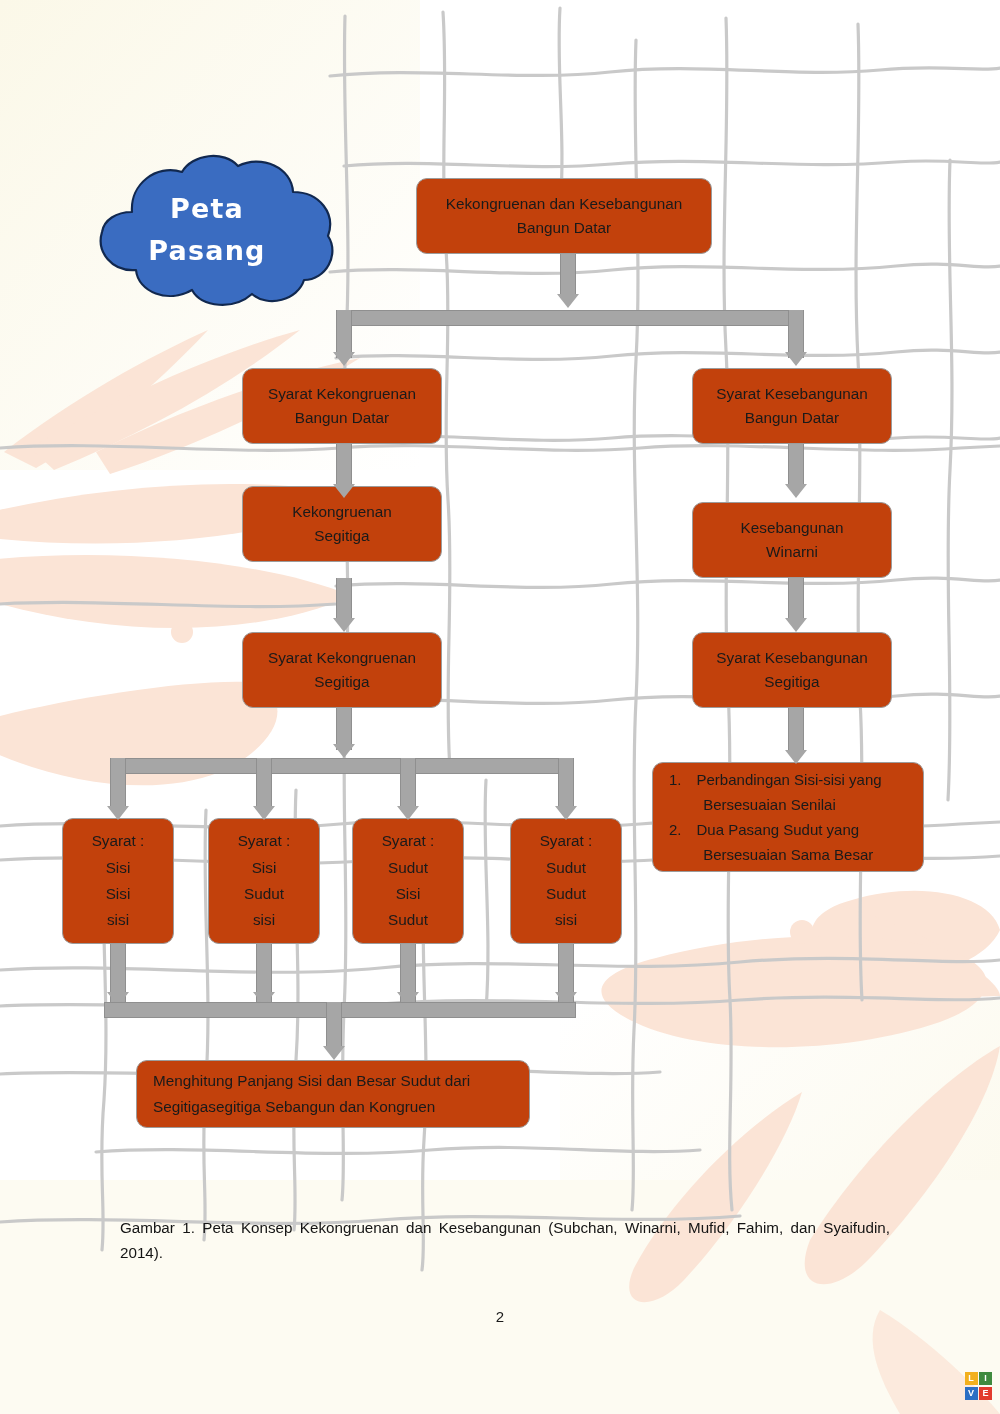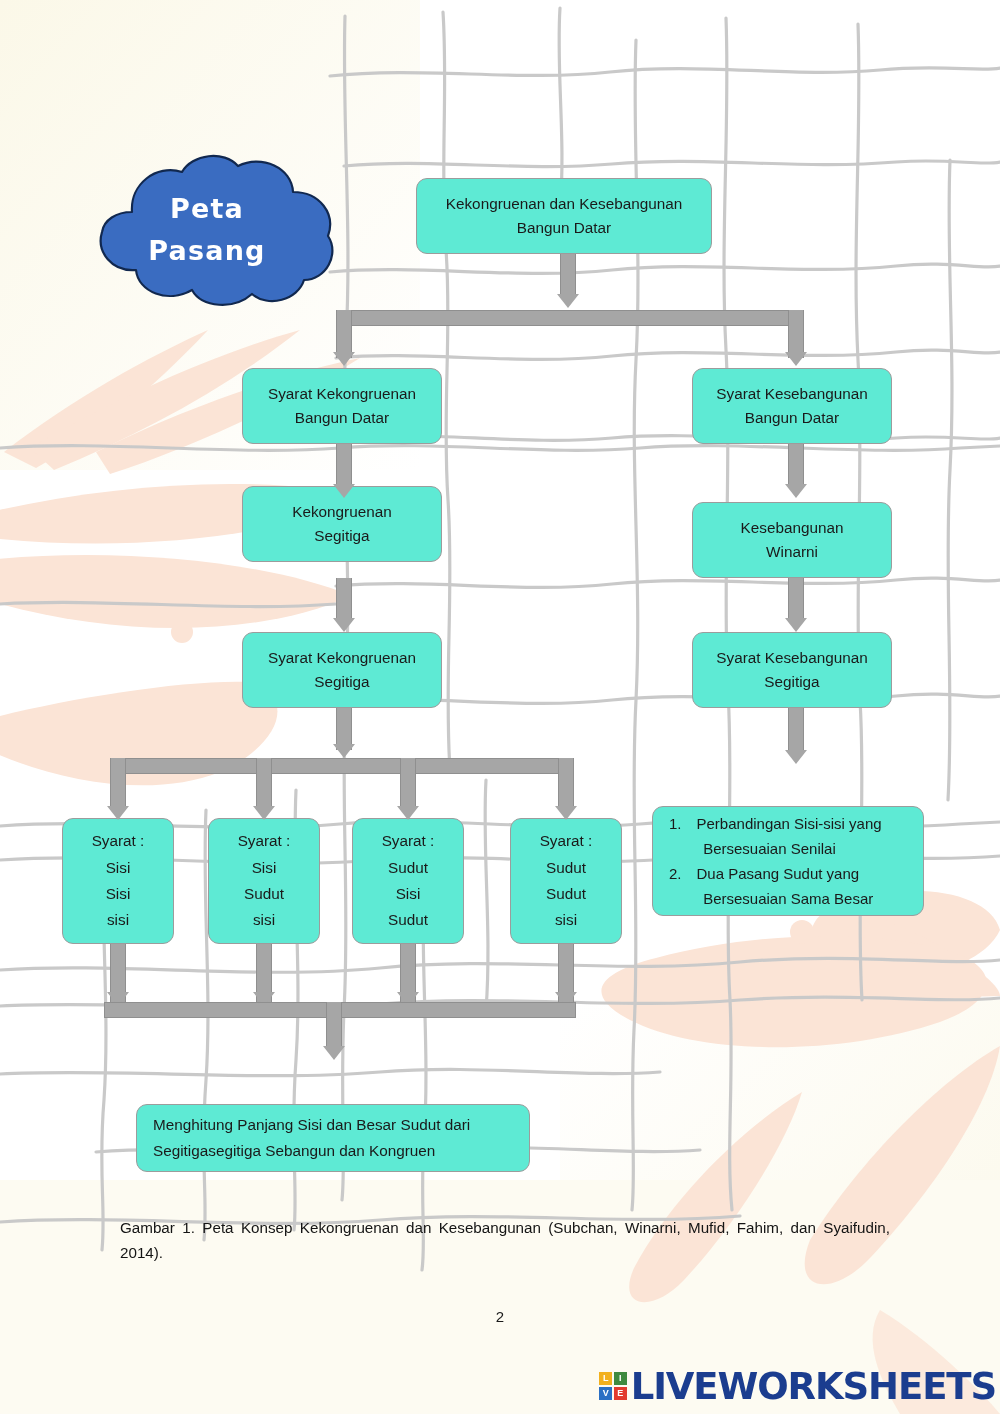--- a/index.html
+++ b/index.html
@@ -19,38 +19,37 @@
   
   #bg-deco{position:absolute;left:0;top:0;width:1000px;height:1414px;z-index:0;pointer-events:none;}
   #grid-lines{position:absolute;left:0;top:0;width:1000px;height:1414px;z-index:1;pointer-events:none;}
 
   
   #flow{position:absolute;left:0;top:0;width:1000px;height:1414px;z-index:3;}
 
   .node{
     position:absolute;
     box-sizing:border-box;
-    background:#5eead4;
+    background:#c2410c;
     border:1.3px solid #9c9c9c;
     border-radius:11px;
     color:#1a1a1a;
     font-size:15.3px;
     line-height:1.55;
     display:flex;
     align-items:center;
     justify-content:center;
     text-align:center;
     padding:4px 8px;
     white-space:pre-line;
   }
   .node.left-align{
     text-align:left;
     justify-content:flex-start;
     padding-left:16px;
-    margin-top:44px;
   }
   .bar{position:absolute;background:#a6a6a6;border:1px solid #8f8f8f;box-sizing:border-box;z-index:2;}
   .vshaft{position:absolute;background:#a6a6a6;border-left:1px solid #8f8f8f;border-right:1px solid #8f8f8f;box-sizing:border-box;z-index:2;}
   .ahead{
     position:absolute;width:0;height:0;
     border-left:11px solid transparent;
     border-right:11px solid transparent;
     border-top:14px solid #a6a6a6;
     z-index:2;
   }
@@ -297,16 +296,15 @@
 
   <div id="page-number">2</div>
 
   <div id="lw-logo">
     <div id="lw-squares">
       <div style="background:#f2b01e;">L</div>
       <div style="background:#3f8a3f;">I</div>
       <div style="background:#2b6fc4;">V</div>
       <div style="background:#e23b2e;">E</div>
     </div>
-    <div id="lw-word">LIVEWORKSHEETS</div>
   </div>
 
 </div>
 
 </body></html>

